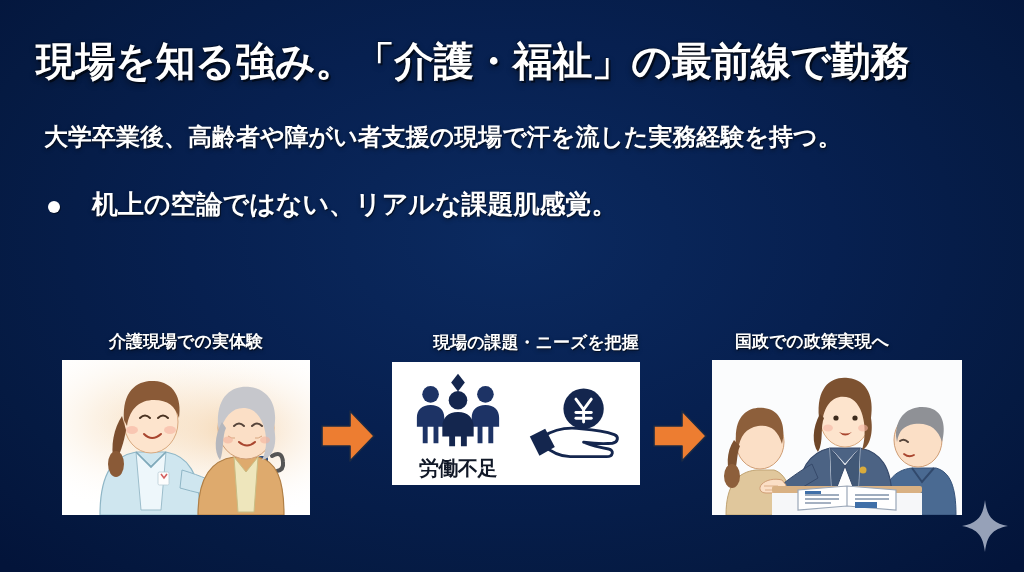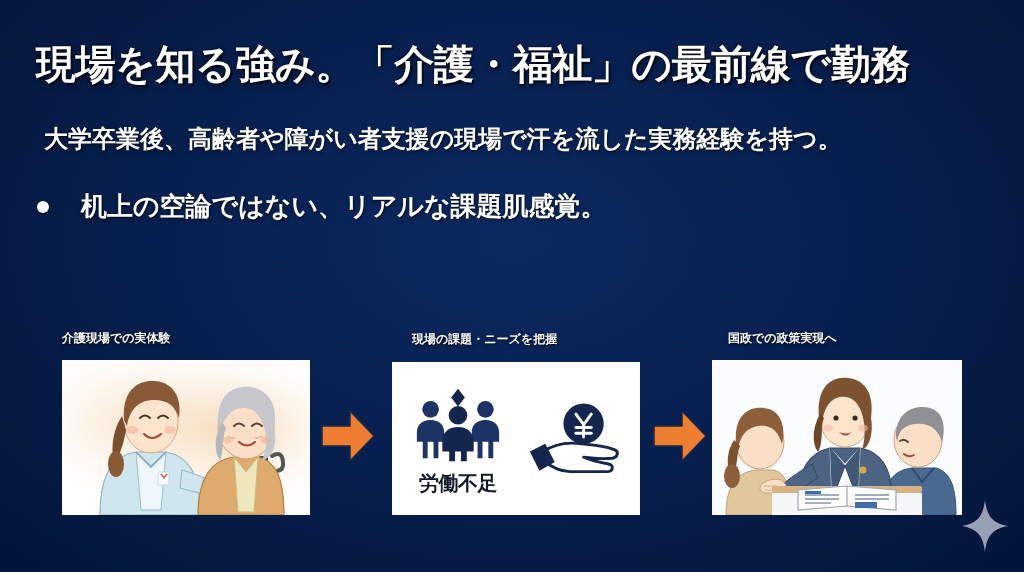--- a/index.html
+++ b/index.html
@@ -9,21 +9,21 @@
     width:1024px; height:572px;
     overflow:hidden;
     background:#041a42;
   }
 
   #slide {
     position:relative;
     width:1024px; height:572px;
     background:
       radial-gradient(ellipse 70% 80% at 50% 42%, #0b2a60 0%, #072050 45%, #051a42 78%, #03143a 100%);
-    font-family:Liberation Serif, serif;
+    font-family:Liberation Mono, monospace;
     color:#ffffff;
     overflow:hidden;
     padding-left:32px;
   }
 
   
   #headline {
     position:absolute;
     left:36px; top:43px;
     width:960px;
@@ -48,21 +48,21 @@
     font-weight:bold;
     line-height:1.2;
     color:#ffffff;
     text-shadow:1px 1px 0 rgba(0,0,0,.5), 0 2px 4px rgba(0,0,0,.4);
     white-space:nowrap;
   }
 
   
   #bullets {
     position:absolute;
-    left:37px; top:190px;
+    left:48px; top:190px;
     width:760px;
   }
   .bullet-row {
     display:flex;
     align-items:flex-start;
     margin-bottom:8px;
     height:35px;
   }
   .bullet-dot {
     width:12px; height:12px;
@@ -78,37 +78,38 @@
     font-weight:bold;
     line-height:1.3;
     color:#ffffff;
     text-shadow:1px 1px 0 rgba(0,0,0,.5), 0 2px 4px rgba(0,0,0,.35);
     white-space:nowrap;
   }
 
   
   .panel-caption {
     position:absolute;
-    font-size:12px;
+    font-size:17px;
     font-weight:bold;
     color:#ffffff;
     text-shadow:1px 1px 0 rgba(0,0,0,.55), 0 2px 4px rgba(0,0,0,.4);
     white-space:nowrap;
+    text-align:center;
   }
   #cap1 { left:62px;  top:330px; width:248px; }
   #cap2 { left:412px; top:331px; width:248px; }
-  #cap3 { left:728px; top:330px; width:250px; }
+  #cap3 { left:687px; top:330px; width:250px; }
 
   .panel {
     position:absolute;
     background:#ffffff;
     overflow:hidden;
   }
   #panel1 { left:62px;  top:360px; width:248px; height:155px; }
-  #panel2 { left:392px; top:362px; width:248px; height:153px; }
+  #panel2 { left:392px; top:362px; width:248px; height:123px; }
   #panel3 { left:712px; top:360px; width:250px; height:155px; }
 
   
   .arrow {
     position:absolute;
     width:56px; height:58px;
   }
   #arrow1 { left:320px; top:407px; }
   #arrow2 { left:652px; top:407px; }
 

